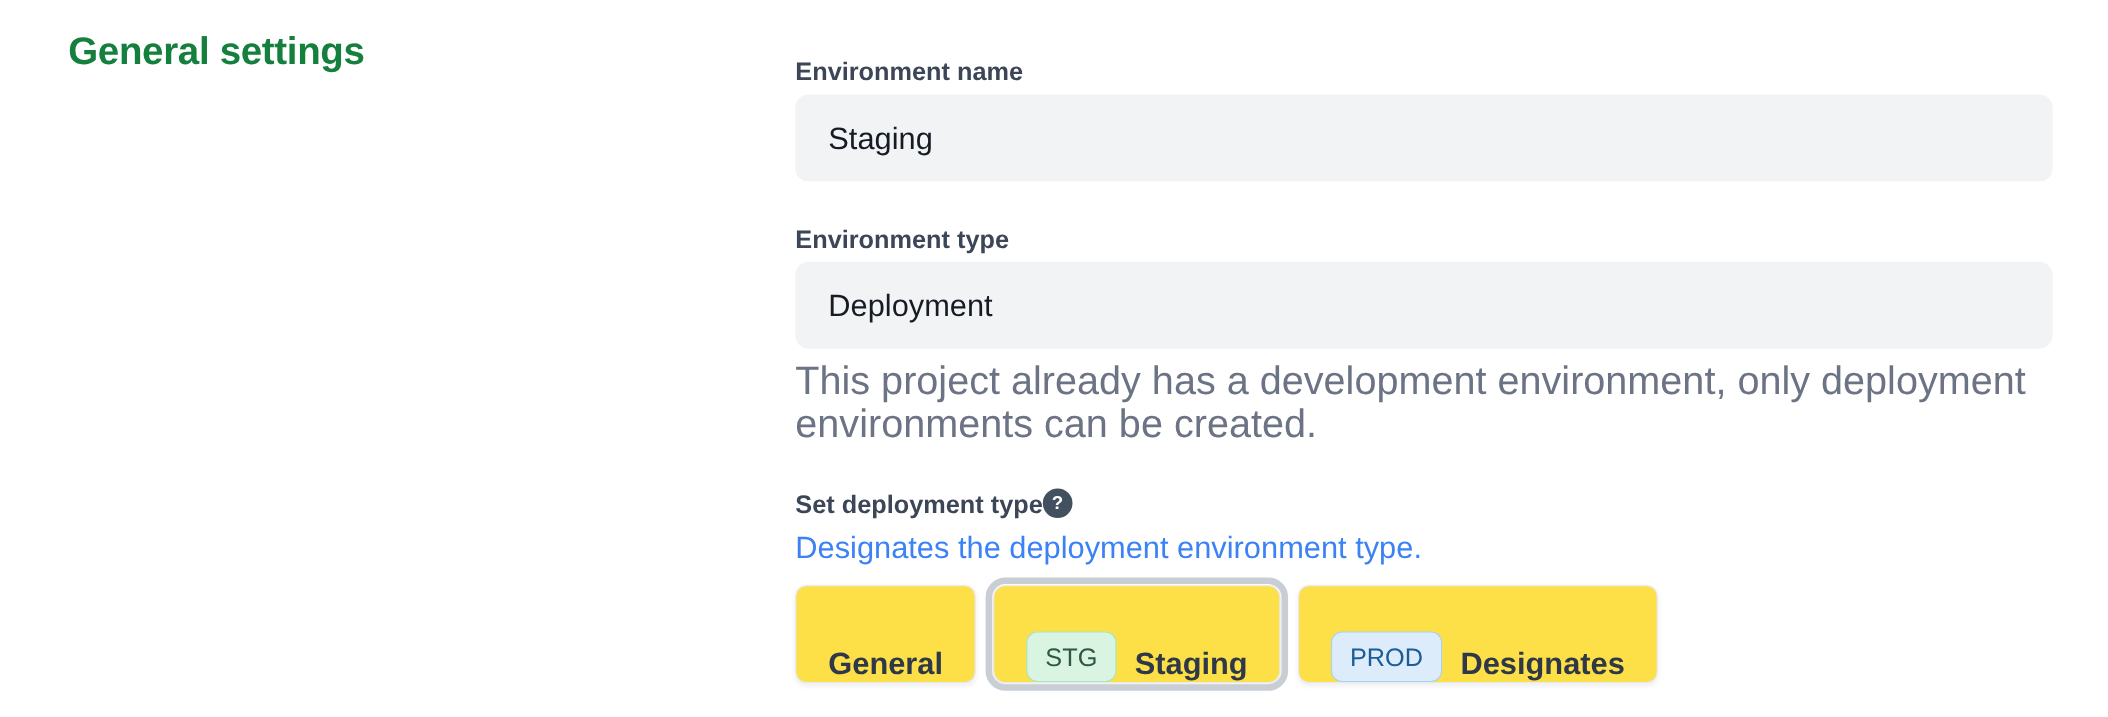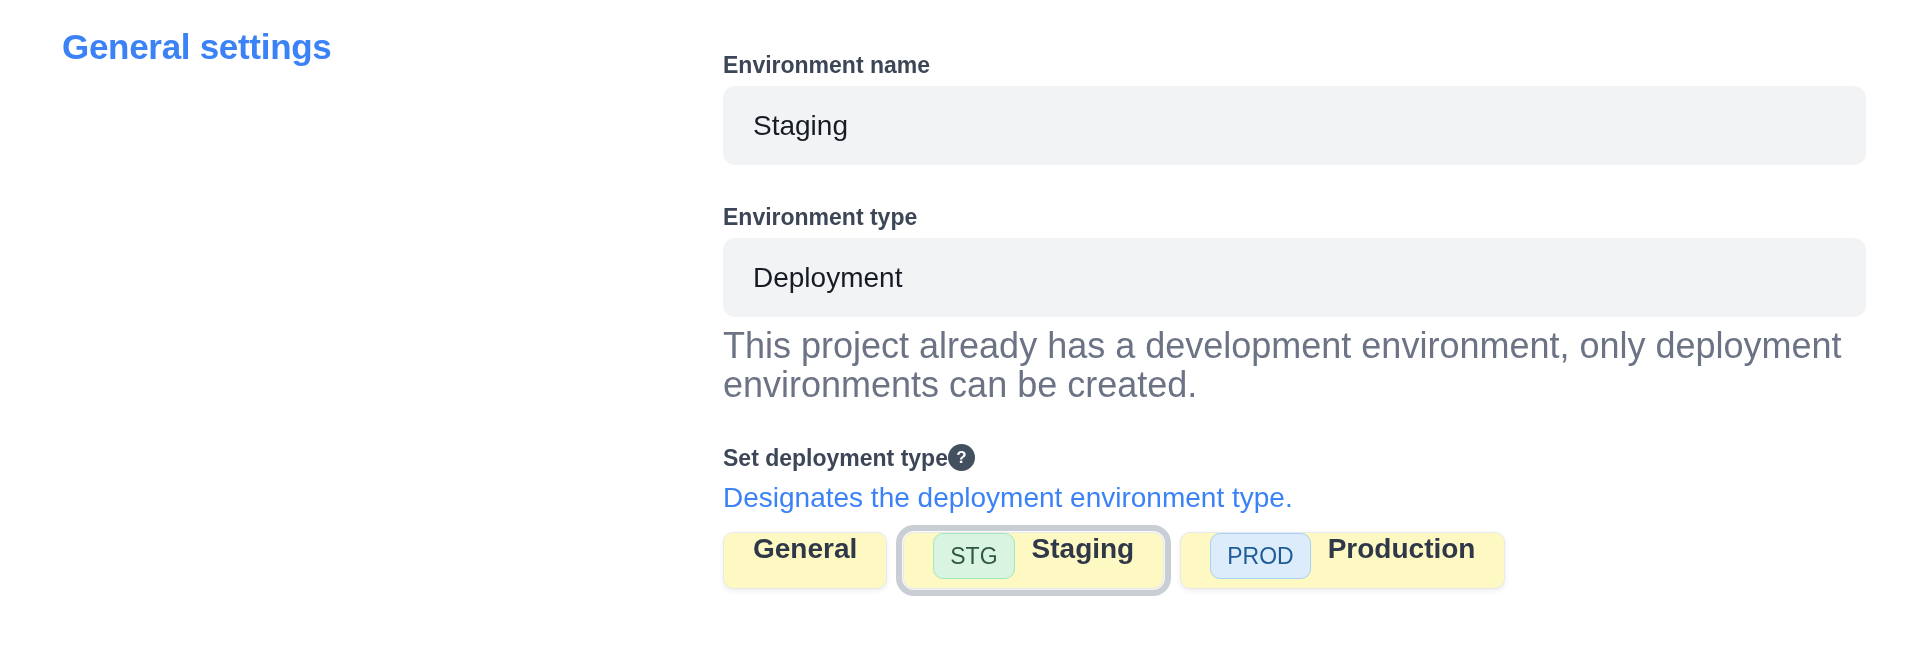--- a/index.html
+++ b/index.html
@@ -11,21 +11,21 @@
   }
   .layout { display: flex; width: 1916px; }
 
   
   .left-col { flex: 0 0 723px; }
   .page-title {
     margin: 27px 0 0 62px;
     font-size: 35px;
     font-weight: 700;
     letter-spacing: -0.3px;
-    color: #3b82f6;
+    color: #15803d;
   }
 
   
   .form-col { flex: 0 0 1143px; padding-top: 53px; }
 
   .field-label {
     display: block;
     font-size: 23px;
     font-weight: 700;
     color: #3c4657;
@@ -82,25 +82,25 @@
   }
 
   .option-row {
     margin-top: 18px;
     display: flex;
     align-items: center;
     gap: 16px;
   }
   .option-btn {
     display: inline-flex;
-    align-items: flex-start;
+    align-items: flex-end;
     gap: 17px;
-    height: 57px;
+    height: 89px;
     padding: 0 29px;
-    background: #fef9c3;
+    background: #fde047;
     border: 1px solid #e7e9ec;
     border-radius: 10px;
     box-shadow: 0 2px 5px rgba(33, 42, 56, 0.08);
     font-family: "Liberation Sans", sans-serif;
     font-size: 28px;
     font-weight: 700;
     color: #2e3848;
     cursor: pointer;
   }
   .option-btn.selected {
@@ -159,19 +159,19 @@
         <span>General</span>
       </button>
 
       <button class="option-btn selected">
         <span class="type-badge stg">STG</span>
         <span>Staging</span>
       </button>
 
       <button class="option-btn">
         <span class="type-badge prod">PROD</span>
-        <span>Production</span>
+        <span>Designates</span>
       </button>
 
     </div>
 
   </div>
 </div>
 
 </body></html>

